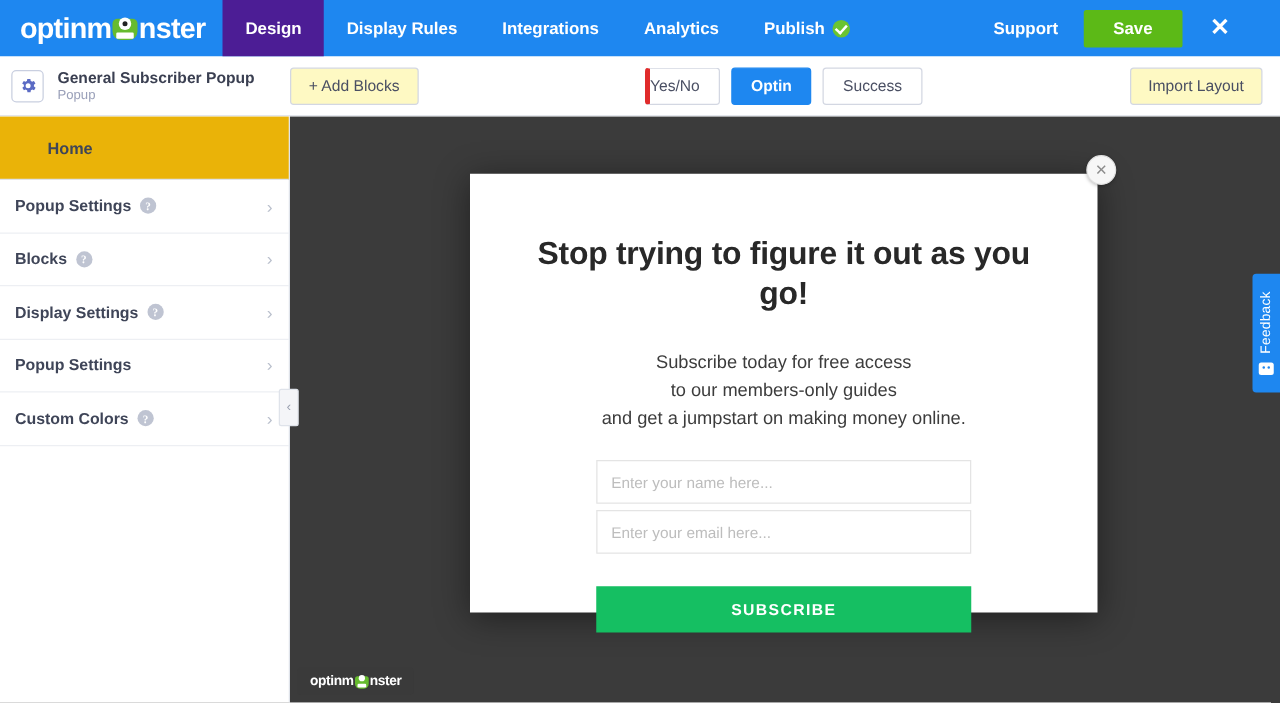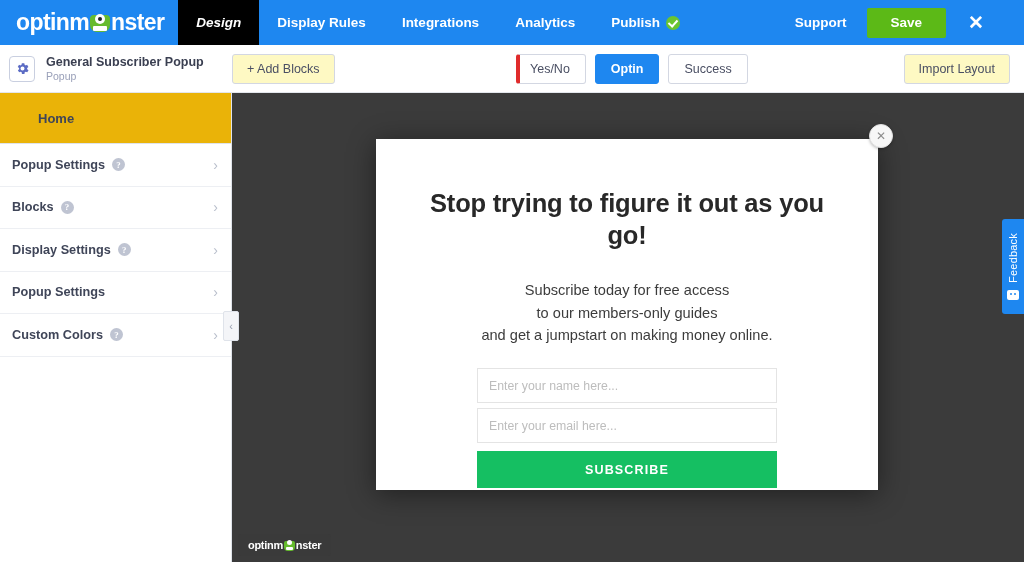--- a/index.html
+++ b/index.html
@@ -44,21 +44,21 @@
     position: absolute; left: 3px; bottom: 2px;
     width: 14px; height: 5px; background: #fff; border-radius: 1px;
   }
   .topnav { display: flex; align-items: stretch; }
   .topnav-item {
     display: flex; align-items: center; justify-content: center;
     padding: 0 18px;
     color: #ffffff; font-size: 13.5px; font-weight: bold;
     cursor: pointer; white-space: nowrap;
   }
-  .topnav-item.active { background: #000000; font-style: italic; }
+  .topnav-item.active { background: #4c1d95; }
   .check-badge {
     display: inline-block; width: 14px; height: 14px;
     margin-left: 6px; border-radius: 50%;
     background: #6ac431; position: relative; flex: 0 0 auto;
   }
   .check-badge::after {
     content: ""; position: absolute;
     left: 4px; top: 2px; width: 4px; height: 7px;
     border: solid #fff; border-width: 0 2px 2px 0;
     transform: rotate(42deg);
@@ -124,21 +124,21 @@
     display: flex; gap: 9px;
   }
   .view-tab {
     border: 1px solid #d3d7e2; background: #fff;
     border-radius: 3px; height: 30px;
     font-size: 12.5px; color: #4a4f63;
     padding: 0 15px; cursor: pointer;
     font-family: inherit; display: flex; align-items: center;
     white-space: nowrap;
   }
-  .view-tab.disabled { border-left: 4px solid #e02b2b; padding-left: 10px; }
+  .view-tab.disabled { border-left: 4px solid #e02b2b; padding-left: 0; }
   .view-tab.active {
     background: #1e87f0; border-color: #1e87f0;
     color: #fff; font-weight: bold;
   }
   .import-layout { margin-left: auto; margin-right: 14px; }
 
   
   .body-area {
     display: flex; width: 100%;
     height: 469px; position: relative;
@@ -224,21 +224,21 @@
   .popup-form { margin-top: 22px; width: 300px; }
   .popup-input {
     width: 100%; height: 35px;
     border: 1px solid #e4e4e4; background: #fff;
     font-size: 12.3px; color: #333;
     padding: 0 11px; margin-bottom: 5px;
     font-family: inherit; outline: none;
   }
   .popup-input::placeholder { color: #bdbdbd; }
   .subscribe-btn {
-    width: 100%; height: 37px; margin-top: 3px;
+    width: 100%; height: 37px; margin-top: 21px;
     background: #15bf62; border: none; color: #ffffff;
     font-size: 12.6px; font-weight: bold;
     letter-spacing: 1.1px; cursor: pointer;
     font-family: inherit;
   }
   .watermark {
     position: absolute; left: 6px; bottom: 6px;
     background: #3a3a3a; border-radius: 3px;
     padding: 5px 10px; display: flex; align-items: center;
     font-size: 11px; font-weight: bold; color: #ffffff;

